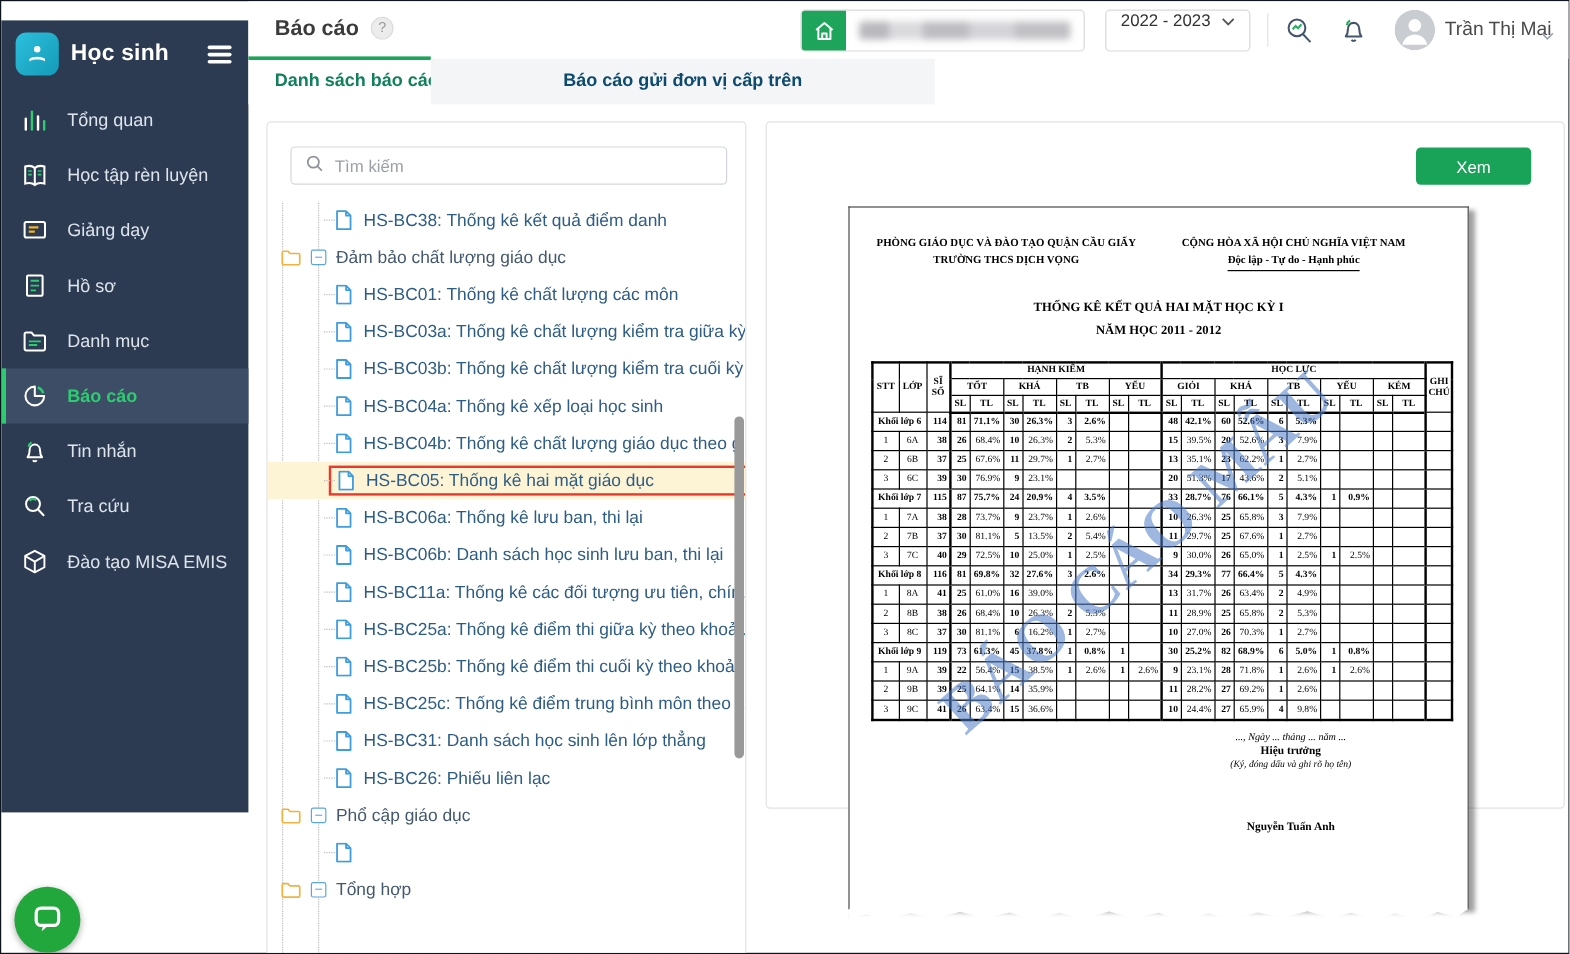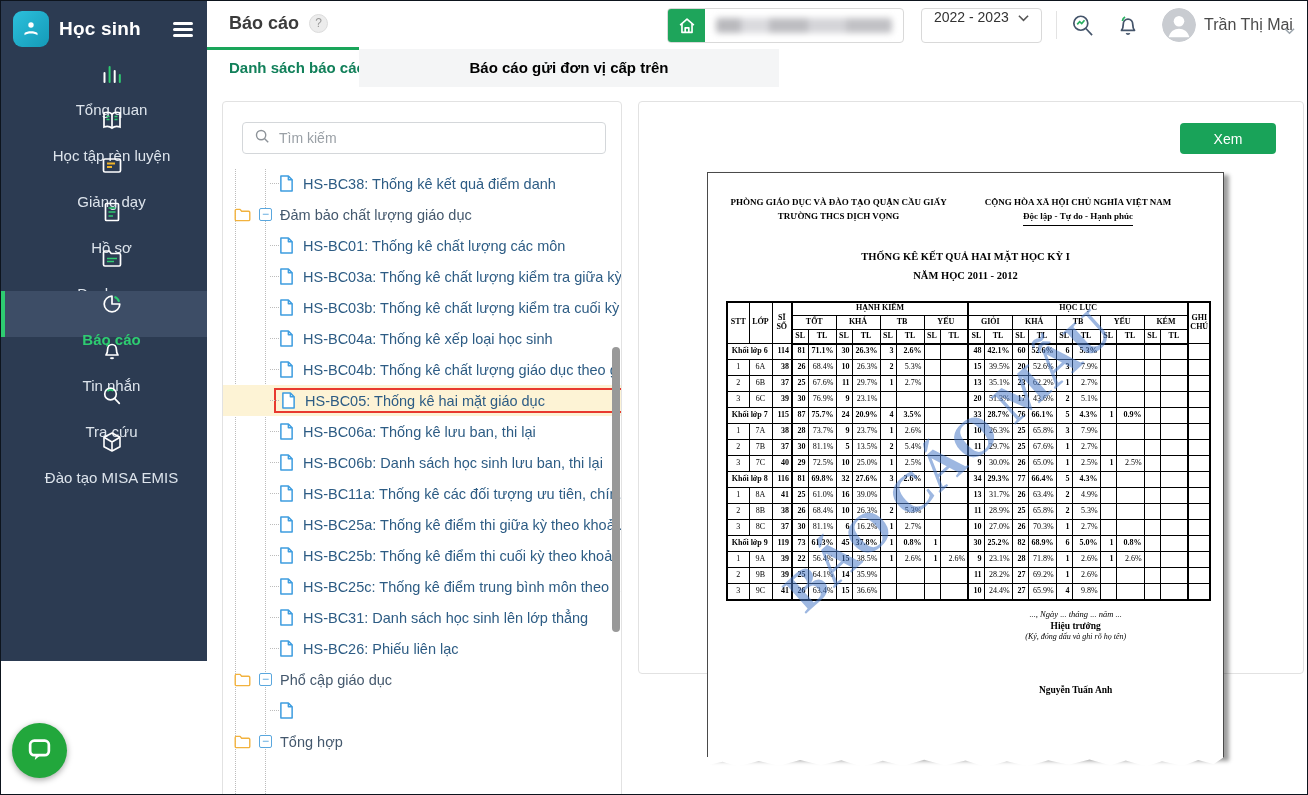--- a/index.html
+++ b/index.html
@@ -1,28 +1,28 @@
 <!DOCTYPE html>
 <html><head>
 <meta charset="utf-8">
 <style>
   * { margin:0; padding:0; box-sizing:border-box; }
   body { font-family:"Liberation Sans", sans-serif; background:#fff; }
   .app { position:relative; width:1308px; height:795px; background:#fff; overflow:hidden; border:1px solid #0d141d; }
 
   
-  .sidebar { position:absolute; left:0; top:0; width:206px; height:660px; background:#2c3b52; }
+  .sidebar { position:absolute; left:0; top:16px; width:206px; height:660px; background:#2c3b52; }
   .sb-header { height:56px; display:flex; align-items:center; padding:0 14px 0 12px; gap:10px; }
   .logo { width:36px; height:36px; border-radius:9px; background:linear-gradient(135deg,#2cc0dc,#149ab8); display:flex; align-items:center; justify-content:center; flex:none; }
   .sb-title { color:#fff; font-size:19px; font-weight:700; flex:1; letter-spacing:.2px; }
   .burger { width:20px; height:14px; position:relative; cursor:pointer; }
   .burger i, .burger i::before, .burger i::after { content:""; position:absolute; left:0; width:20px; height:2.6px; background:#fff; border-radius:2px; }
   .burger i { top:6px; } .burger i::before { top:-6px; } .burger i::after { top:6px; }
   .sb-menu { margin-top:4px; }
-  .sb-item { height:46px; display:flex; align-items:center; gap:14px; padding-left:15px; color:#dde4ec; font-size:15px; position:relative; cursor:pointer;flex-direction:column; }
+  .sb-item { height:46px; display:flex; align-items:center; gap:14px; padding-left:15px; color:#dde4ec; font-size:15px; position:relative; cursor:pointer; }
   .sb-item .sb-ico { width:26px; height:26px; display:flex; align-items:center; justify-content:center; flex:none; }
   .sb-item.active { background:#3d4d66; color:#2ecc71; font-weight:700; }
   .sb-item.active::before { content:""; position:absolute; left:0; top:0; bottom:0; width:4px; background:#2ecc71; }
   .chat-fab { position:absolute; left:11px; top:722px; width:55px; height:55px; border-radius:50%; background:#22a73c; border:none; display:flex; align-items:center; justify-content:center; cursor:pointer; box-shadow:0 2px 6px rgba(0,0,0,.35); }
 
   
   .topbar { position:absolute; left:206px; top:0; width:1102px; height:48px; background:#fff; }
   .page-title { position:absolute; left:22px; top:12px; font-size:18px; font-weight:600; color:#3b3b3b; }
   .help-badge { position:absolute; left:102px; top:13px; width:19px; height:19px; border-radius:50%; background:#ececec; border:1px solid #dcdcdc; color:#999; font-size:12px; text-align:center; line-height:17px; cursor:pointer; }
   .school-select { position:absolute; left:460px; top:7px; width:237px; height:35px; border:1px solid #d9d9d9; border-radius:4px; display:flex; align-items:center; overflow:hidden; cursor:pointer; background:#fff; }
@@ -35,21 +35,21 @@
   .tb-ico.bell { left:908px; }
   .avatar { position:absolute; left:955px; top:7px; width:34px; height:34px; border-radius:50%; overflow:hidden; cursor:pointer; }
   .user-name { position:absolute; left:997px; top:15px; font-size:16px; color:#4a4a4a; cursor:pointer; }
   .user-chev { position:absolute; left:1077px; top:20px; }
 
   
   .tabs-row { position:absolute; left:206px; top:48px; width:1102px; height:38px; }
   .tab { position:absolute; top:0; height:38px; font-size:15px; line-height:38px; cursor:pointer; white-space:nowrap; }
   .tab.active { left:0; width:152px; background:#fff; color:#12805a; font-weight:700; padding-left:22px; }
   .tab.active::before { content:""; position:absolute; left:0; right:0; top:-2px; height:3px; background:#1aa55a; }
-  .tab.inactive { left:152px; width:420px; background:#f4f5f6; color:#000000; font-weight:600; text-align:center; }
+  .tab.inactive { left:152px; width:420px; background:#f4f5f6; color:#0c4a6e; font-weight:600; text-align:center; }
 
   
   .list-card { position:absolute; left:221px; top:100px; width:400px; height:700px; background:#fff; border:1px solid #e2e2e2; border-radius:4px; overflow:hidden; }
   .search-box { position:absolute; left:19px; top:20px; width:364px; height:32px; border:1px solid #d4d7da; border-radius:4px; display:flex; align-items:center; padding-left:11px; gap:9px; }
   .search-box input { border:none; outline:none; flex:1; font-size:14px; color:#444; font-family:inherit; }
   .search-box input::placeholder { color:#9aa0a6; }
   .tree { position:absolute; left:0; top:66px; right:0; bottom:0; overflow:hidden; }
   .guide { position:absolute; top:-8px; bottom:0; border-left:1px dotted #bcbcbc; }
   .guide.g1 { left:12px; } .guide.g2 { left:42px; }
   .tree-row { height:31px; display:flex; align-items:center; position:relative; font-size:14.5px; white-space:nowrap; cursor:pointer; }

